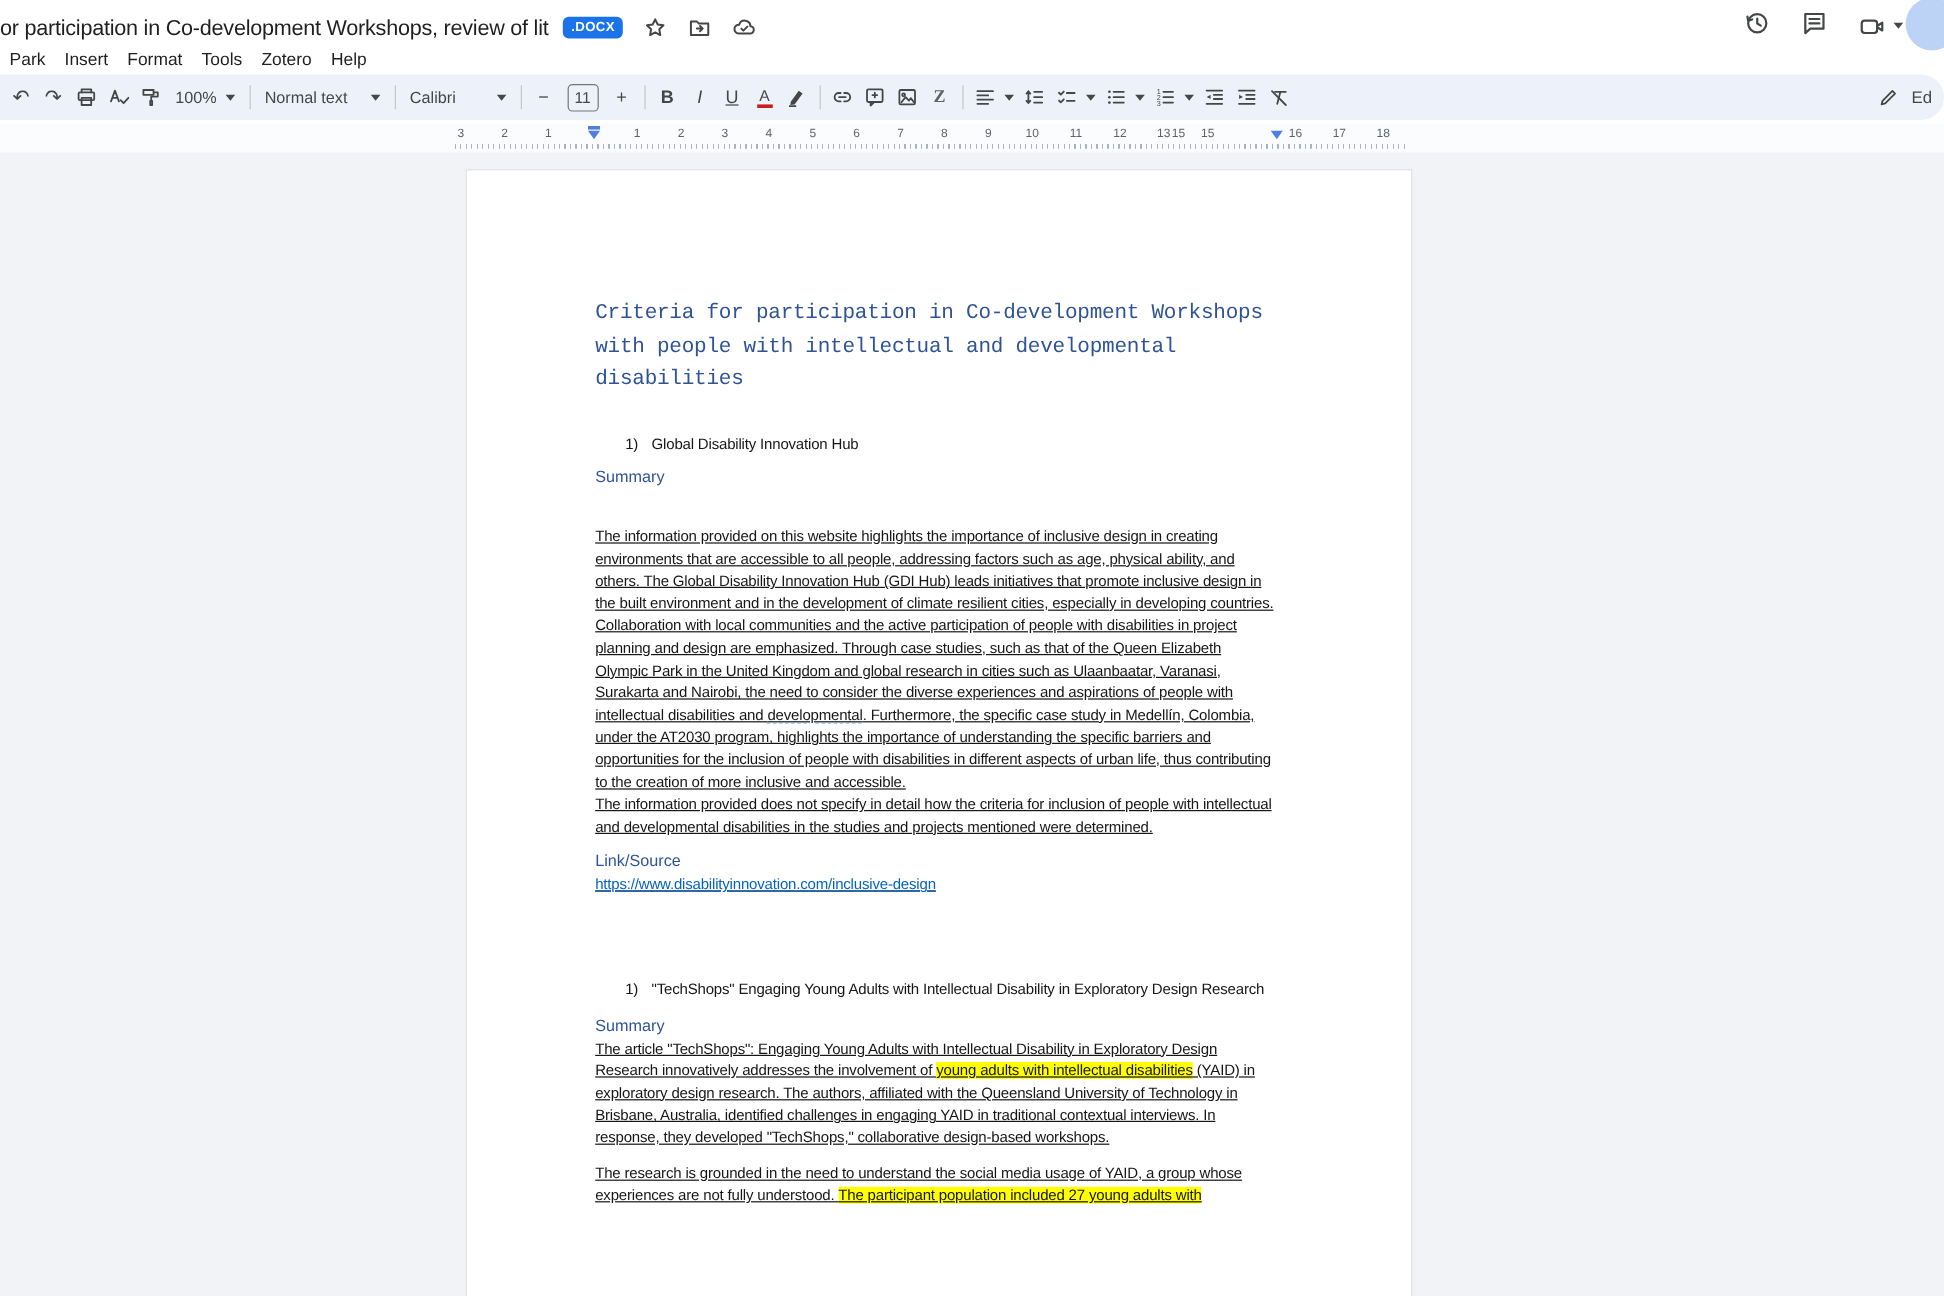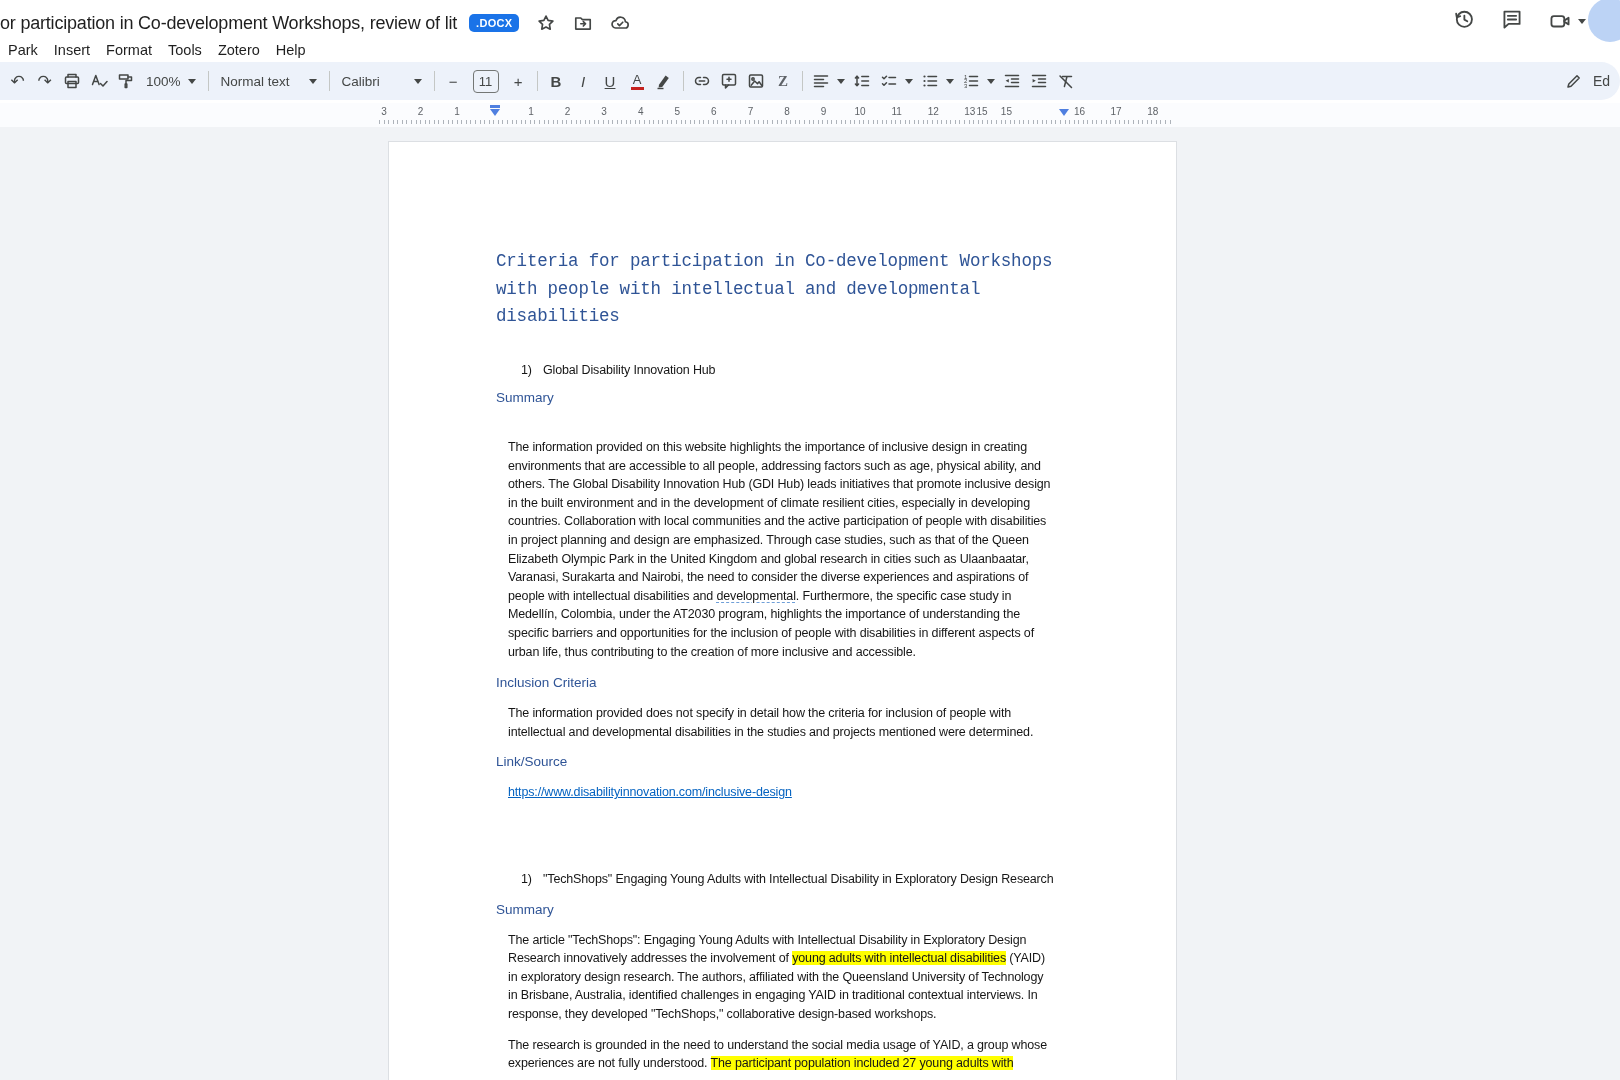--- a/index.html
+++ b/index.html
@@ -47,21 +47,21 @@
     border-top:7px solid #4f7fe0;}
   .ind-bar{width:10px;height:3px;background:#4f7fe0;margin-bottom:1px;}
 
   
   .canvas{position:relative;height:958px;background:#f1f3f6;overflow:hidden;}
   .page{position:absolute;left:388px;top:14px;width:789px;height:1120px;background:#fff;
     border:1px solid #dcdfe3;box-sizing:border-box;padding:106px 112px 40px 107px;}
   .doc-h1{font-size:17.5px;line-height:27.5px;font-weight:400;color:var(--heading-blue);
     letter-spacing:-0.2px;margin:0 0 30px 0;font-family:Liberation Mono, monospace;}
   .doc-h2{font-size:13.5px;line-height:18px;font-weight:400;color:var(--heading-blue);margin:0;}
-  .para{font-size:12.5px;line-height:18.6px;color:#161616;letter-spacing:-0.15px;margin:12px;}
+  .para{font-size:12.5px;line-height:18.6px;color:#161616;letter-spacing:-0.15px;margin:0;text-decoration:underline;}
   .list-row{display:flex;margin-left:25px;font-size:12.5px;line-height:18.6px;color:#161616;letter-spacing:-0.15px;}
   .list-num{width:22px;flex:none;}
   .hl{background:var(--highlight-yellow);}
   .sq{text-decoration-line:underline;text-decoration-style:dashed;text-decoration-color:#6f9fd8;
     text-decoration-thickness:1.2px;text-underline-offset:2px;}
   .doc-link{color:var(--link-blue);text-decoration:underline;} .mb10{margin-bottom:10px;} .mb31{margin-bottom:31px;}
   .mt13{margin-top:13px;} .mb2{margin-bottom:2px;} .mt11{margin-top:11px;} .mb1{margin-bottom:1px;}
   .mt68{margin-top:68px;} .mt12{margin-top:12px;}
 
   svg.ic{stroke:#444746;fill:none;stroke-width:1.5;stroke-linecap:round;stroke-linejoin:round;}
@@ -323,21 +323,20 @@
 
       <div class="list-row mb10">
         <span class="list-num">1)</span>
         <span>Global Disability Innovation Hub</span>
       </div>
 
       <h2 class="doc-h2 mb31">Summary</h2>
 
       <p class="para"><span>The information provided on this website highlights the importance of inclusive design in creating environments that are accessible to all people, addressing factors such as age, physical ability, and others. The Global Disability Innovation Hub (GDI Hub) leads initiatives that promote inclusive design in the built environment and in the development of climate resilient cities, especially in developing countries. Collaboration with local communities and the active participation of people with disabilities in project planning and design are emphasized. Through case studies, such as that of the Queen Elizabeth Olympic Park in the United Kingdom and global research in cities such as Ulaanbaatar, Varanasi, Surakarta and Nairobi, the need to consider the diverse experiences and aspirations of people with intellectual disabilities and </span><span class="sq">developmental</span><span>. Furthermore, the specific case study in Medellín, Colombia, under the AT2030 program, highlights the importance of understanding the specific barriers and opportunities for the inclusion of people with disabilities in different aspects of urban life, thus contributing to the creation of more inclusive and accessible.</span></p>
 
-      <h2 class="doc-h2 mt13 mb2">Inclusion Criteria</h2>
       <p class="para">The information provided does not specify in detail how the criteria for inclusion of people with intellectual and developmental disabilities in the studies and projects mentioned were determined.</p>
 
       <h2 class="doc-h2 mt11 mb1">Link/Source</h2>
       <p class="para"><a class="doc-link">https://www.disabilityinnovation.com/inclusive-design</a></p>
 
       <div class="list-row mt68">
         <span class="list-num">1)</span>
         <span>"TechShops" Engaging Young Adults with Intellectual Disability in Exploratory Design Research</span>
       </div>
 

